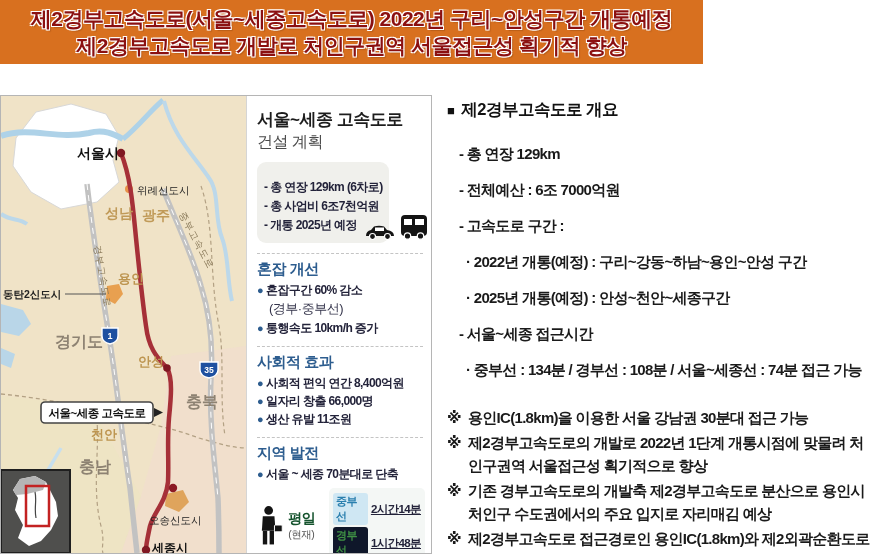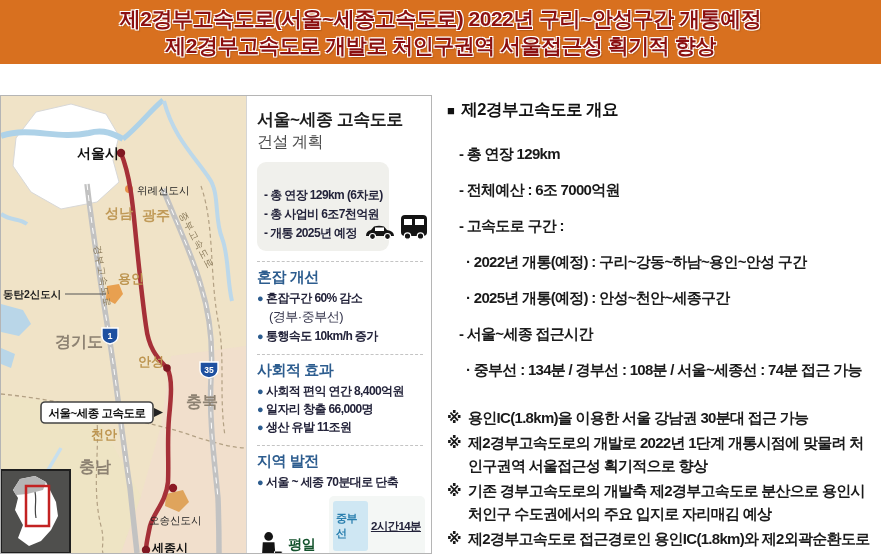--- a/index.html
+++ b/index.html
@@ -1,44 +1,44 @@
 <!DOCTYPE html>
 <html><head>
 <meta charset="utf-8">
 <style>
   html,body{margin:0;padding:0;background:#fff;}
   body{width:881px;height:554px;position:relative;overflow:hidden;
        font-family:"Liberation Sans","DejaVu Sans",sans-serif;color:#1c1c2e;}
   
-  .banner{position:absolute;left:0;top:0;width:881px;height:64px;background:#d8701f;
+  .banner{position:absolute;left:0;top:0;width:703px;height:64px;background:#d8701f;
           display:flex;flex-direction:column;justify-content:center;align-items:center;}
   .banner div{font-size:21px;font-weight:bold;color:#8b1010;line-height:27px;letter-spacing:-0.5px;
           text-shadow:-1px -1px 0 #fff,1px -1px 0 #fff,-1px 1px 0 #fff,1px 1px 0 #fff,2px 2px 1px rgba(100,40,0,.25);}
   
   .infographic{position:absolute;left:0;top:95px;width:432px;height:459px;border:1px solid #b5b5b5;box-sizing:border-box;background:#fff;}
   .mapwrap{position:absolute;left:0;top:0;width:245px;height:457px;overflow:hidden;}
   .panel{position:absolute;left:245px;top:0;width:185px;height:457px;background:#fff;border-left:1px solid #d5d5d5;
          box-sizing:border-box;padding:8px 6px 0 10px;overflow:hidden;}
   .panel-title1{font-size:17px;font-weight:bold;color:#1d1d1d;letter-spacing:-0.5px;margin-top:4px;}
   .panel-title2{font-size:16px;color:#4a4a4a;letter-spacing:-0.5px;margin-top:1px;}
-  .statsbox{background:#f0f0ec;border-radius:9px;margin-top:9px;padding:24px 6px 8px 7px;position:relative;width:132px;box-sizing:border-box;}
+  .statsbox{background:#f0f0ec;border-radius:9px;margin-top:9px;padding:16px 6px 8px 7px;position:relative;width:132px;box-sizing:border-box;}
   .statsbox p{margin:0;font-size:12px;font-weight:bold;color:#23233a;line-height:19px;letter-spacing:-0.6px;white-space:nowrap;}
   .vehicles{position:absolute;right:2px;top:118px;display:flex;align-items:flex-end;gap:3px;}
   .divider{border-top:1px dashed #c4c4c4;margin:10px 2px 6px 0;}
   .sec-title{font-size:15px;font-weight:bold;color:#2d5d8f;letter-spacing:-0.5px;margin:2px 0 3px;}
   .bullet-line{font-size:12px;font-weight:bold;color:#23233a;line-height:16px;letter-spacing:-0.6px;margin:2px 0;white-space:nowrap;}
   .bullet-line .dot{color:#2d5d8f;margin-right:3px;font-size:11px;}
   .bullet-sub{font-size:13px;font-weight:normal;color:#33334a;margin:0 0 2px 12px;letter-spacing:-0.5px;}
   .person-row{display:flex;align-items:center;margin-top:6px;}
   .person-row .who{margin-left:4px;width:38px;}
   .person-row .day{font-size:14px;font-weight:bold;color:#14532d;letter-spacing:-0.5px;}
   .person-row .status{font-size:10.5px;color:#555;letter-spacing:-0.5px;}
   .badges{margin-left:4px;background:#f4f7f5;border-radius:5px;padding:3px 4px;}
   .badge-row{display:flex;align-items:center;margin:2px 0;}
-  .line-name{font-size:11px;font-weight:bold;padding:10px 3px;border-radius:3px;letter-spacing:-0.5px;}
+  .line-name{font-size:11px;font-weight:bold;padding:1px 3px;border-radius:3px;letter-spacing:-0.5px;}
   .line-name.jungbu{background:#cfe7f3;color:#2a7fae;}
   .line-name.gyeongbu{background:#0f172a;color:#3f9044;}
   .badge-time{font-size:11.5px;font-weight:bold;color:#23233a;margin-left:3px;letter-spacing:-0.6px;white-space:nowrap;text-decoration:underline;}
   
   .rightcol{position:absolute;left:447px;top:95px;width:428px;}
   .r-heading{font-size:16.5px;font-weight:bold;color:#111;letter-spacing:-0.5px;display:flex;align-items:center;margin-top:4px;}
   .r-heading .sq{font-size:13px;margin-right:7px;color:#111;}
   .overview{margin-top:21px;}
   .overview p{margin:12px;font-size:15px;font-weight:600;color:#1a1a1a;line-height:24px;letter-spacing:-0.7px;white-space:nowrap;}
   .overview p.ind{padding-left:7px;}

